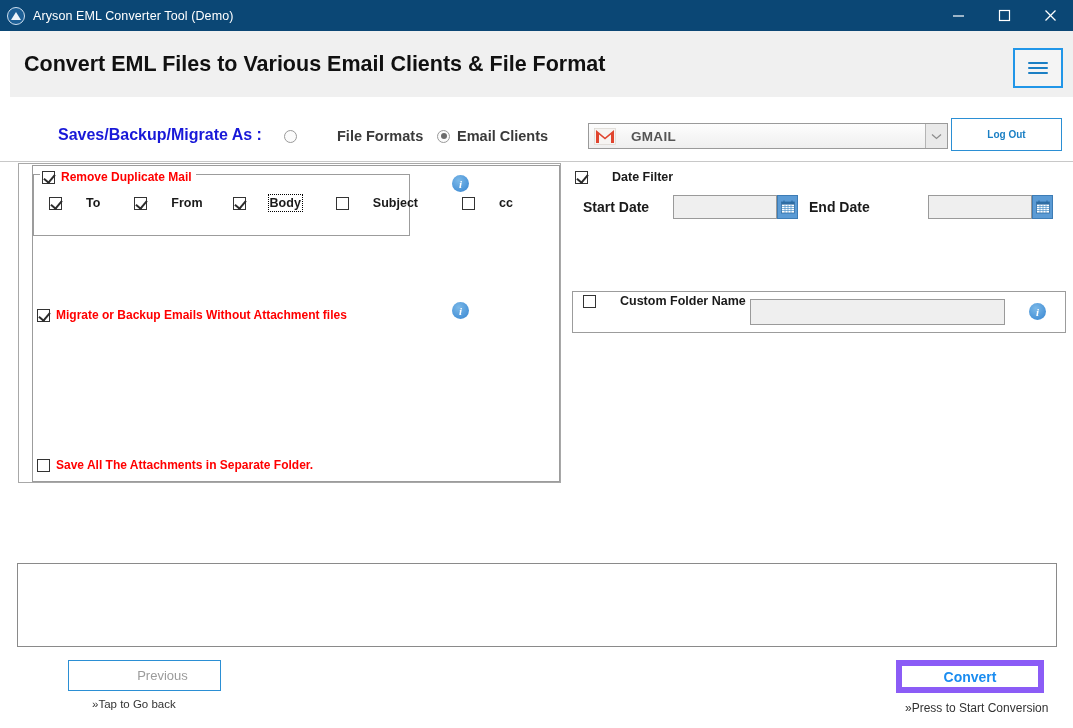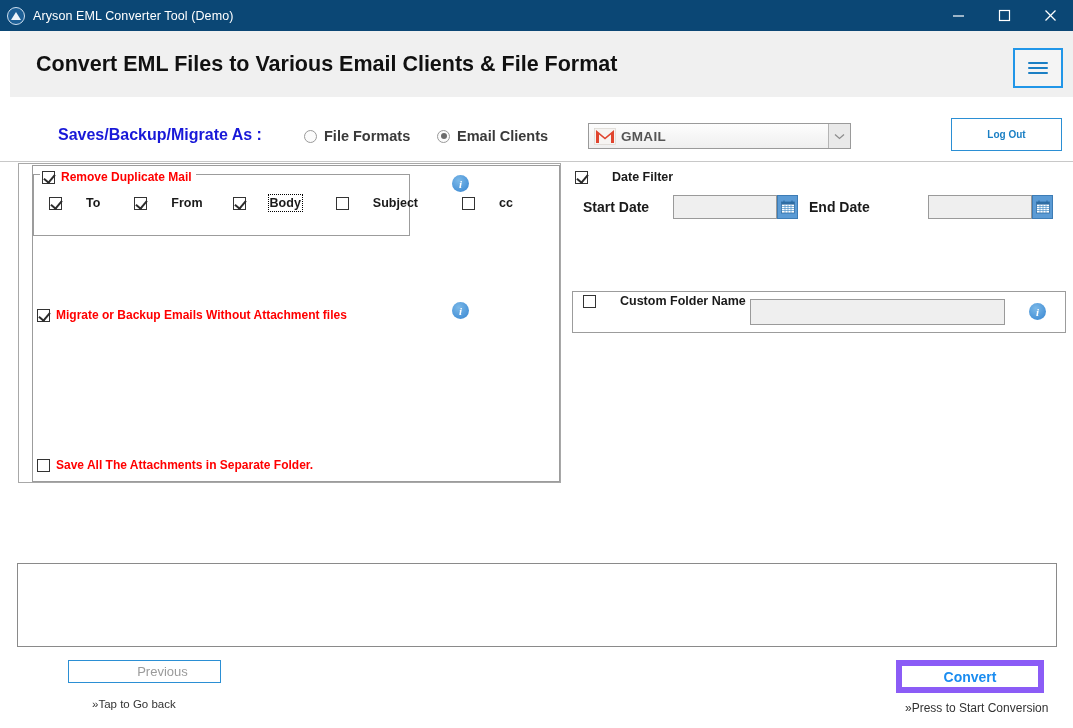--- a/index.html
+++ b/index.html
@@ -53,21 +53,21 @@
   .win-btn svg { display: block; }
 
   
   .header {
     position: absolute; left: 10px; top: 31px;
     width: 1063px; height: 66px;
     background: #f0f0f0;
     display: flex; align-items: center;
   }
   .header h1 {
-    margin: 0 0 0 26px;
+    margin: 0 0 0 14px;
     font-size: 21.5px;
     font-weight: bold;
     color: #111111;
     white-space: nowrap;
   }
   .menu-btn {
     position: absolute; right: 10px; top: 17px;
     width: 50px; height: 40px;
     border: 2px solid #2196e8;
     background: #f4f4f4;
@@ -87,21 +87,21 @@
     background: #ffffff;
     border-bottom: 1px solid #c8c8c8;
   }
   .saves-label {
     position: absolute; left: 58px; top: 126px;
     font-size: 16px; font-weight: bold;
     color: #1818d8;
     white-space: nowrap;
   }
   .radio-group { position: absolute; top: 128px; display: flex; align-items: center; }
-  .radio-group.ff { left: 304px; }
+  .radio-group.ff { left: 284px; gap: 33px; }
   .radio-group.ec { left: 437px; }
   .radio-dot {
     width: 13px; height: 13px; border-radius: 50%;
     border: 1px solid #9a9a9a;
     background: #fbfbfb;
     margin-right: 7px;
     position: relative; flex: none;
   }
   .radio-dot.on::after {
     content: "";
@@ -109,24 +109,24 @@
     transform: translate(-50%,-50%);
     width: 6px; height: 6px; border-radius: 50%;
     background: #6b6b6b;
   }
   .radio-label {
     font-size: 14.5px; font-weight: bold; color: #3a3a3a;
     white-space: nowrap;
   }
   .client-select {
     position: absolute; left: 588px; top: 123px;
-    width: 263px; height: 26px;
+    width: 360px; height: 26px;
     border: 1px solid #9a9a9a;
     background: linear-gradient(#fdfdfd, #efefef);
-    display: flex; align-items: center;
+    display: flex; align-items: center; gap: 10px;
   }
   .gmail-logo {
     width: 22px; height: 17px; margin-left: 5px; margin-right: 5px;
     flex: none;
   }
   .client-name {
     font-size: 13.5px; font-weight: bold; color: #555555;
     letter-spacing: 0.3px;
   }
   .select-arrow {
@@ -293,21 +293,21 @@
   .log-box {
     position: absolute; left: 17px; top: 563px;
     width: 1040px; height: 84px;
     border: 1px solid #8a8a8a;
     background: #ffffff;
   }
 
   
   .prev-btn {
     position: absolute; left: 68px; top: 660px;
-    width: 153px; height: 23px;
+    width: 153px; height: 31px;
     border: 1px solid #2b8fd4;
     background: #ffffff;
     color: #9b9b9b;
     font-size: 13px;
     display: flex; align-items: center; justify-content: center;
     cursor: default;
     padding-left: 36px;
   }
   .prev-hint {
     position: absolute; left: 92px; top: 698px;

